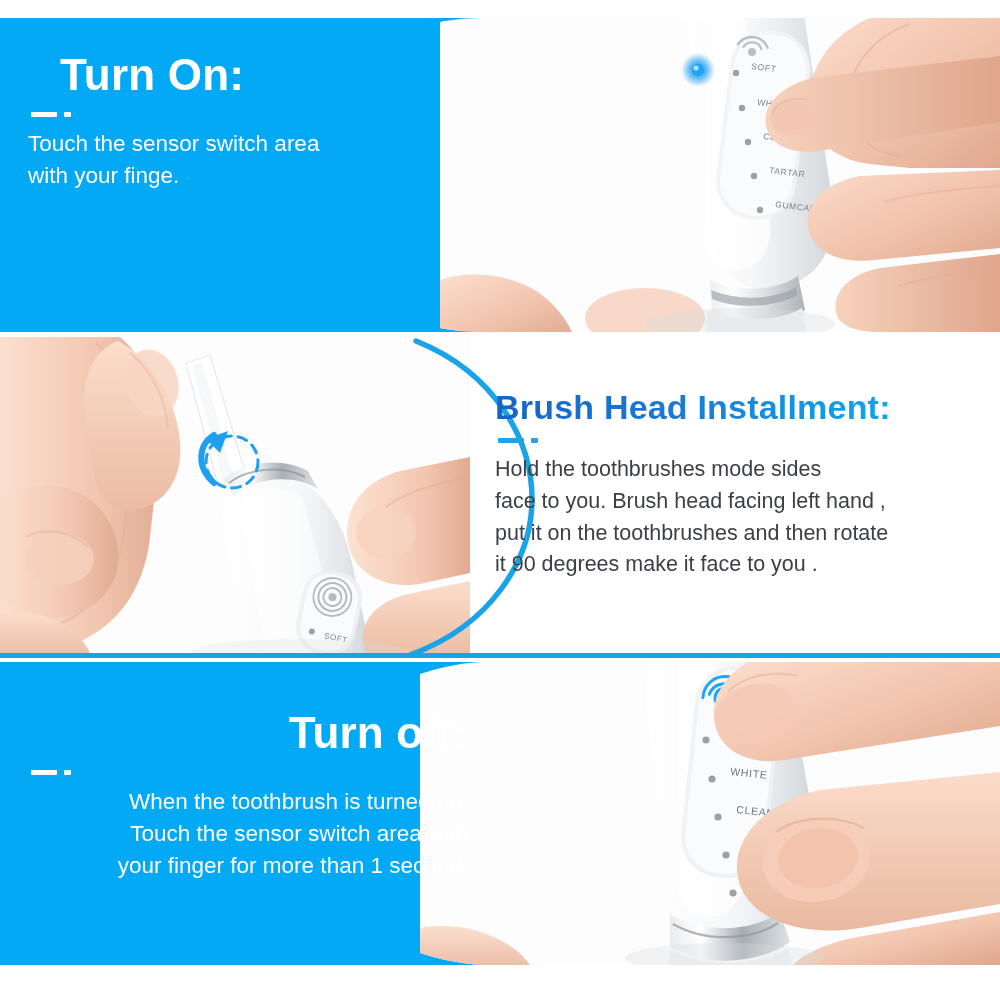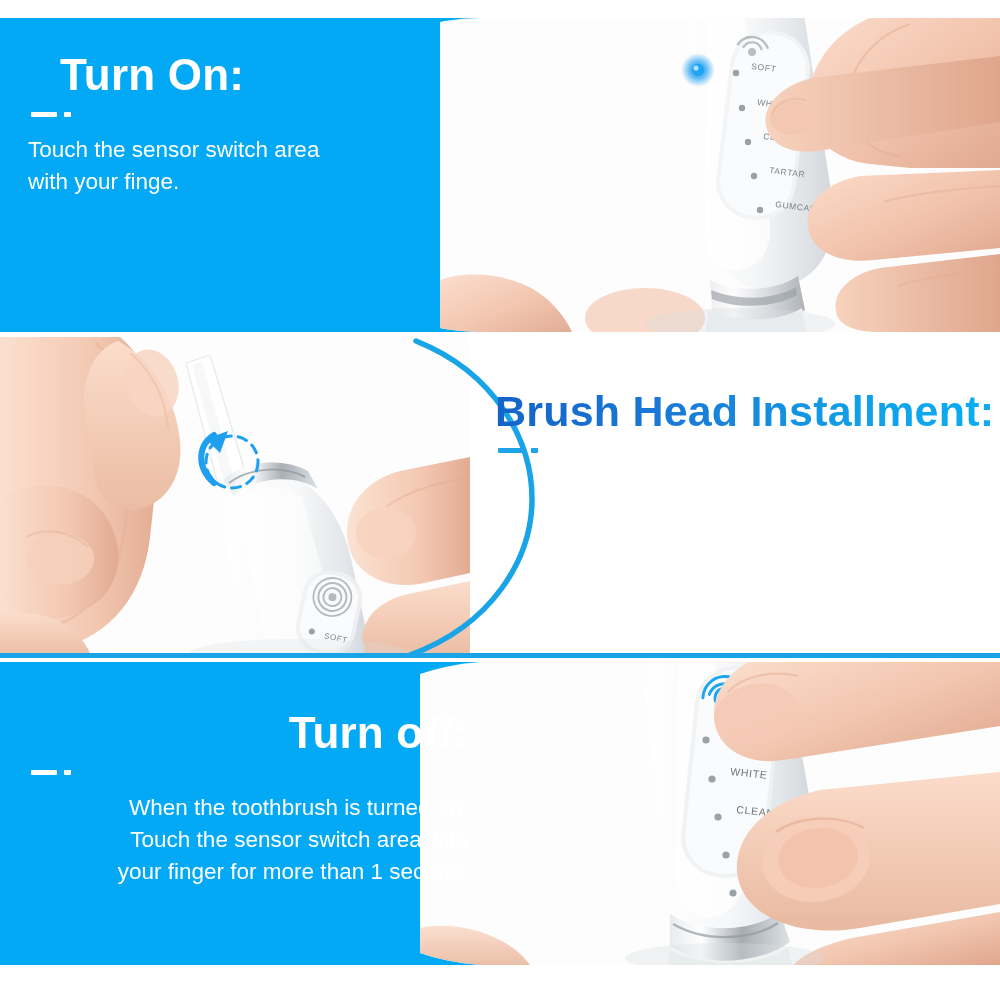--- a/index.html
+++ b/index.html
@@ -25,36 +25,36 @@
 
   .headline {
     font-size:44px;
     font-weight:700;
     letter-spacing:0.2px;
     line-height:1.06;
     white-space:nowrap;
   }
   .headline-white { color:#ffffff;margin-left:32px; }
   .headline-grad {
-    font-size:43px;
+    font-size:34px;
     background-image:linear-gradient(90deg,#1464C8 0%,#1B79D6 35%,#0FA0E8 72%,#0AAEF2 100%);
     -webkit-background-clip:text;
     background-clip:text;
     color:transparent;
     -webkit-text-fill-color:transparent;
   }
 
   
   .rule { display:flex; align-items:center; gap:7px; margin:13px 0 0 3px; }
   .rule .dash { display:block; width:26px; height:5px; border-radius:1px; }
   .rule .dot  { display:block; width:7px;  height:5px; border-radius:1px; }
   .rule-white .dash, .rule-white .dot { background:#ffffff; }
   .rule-blue  .dash, .rule-blue  .dot { background:#1CA3E8; }
 
-  .body-copy { font-size:22.5px; line-height:1.44; margin-top:17px; }
+  .body-copy { font-size:22.5px; line-height:1.44; margin-top:11px; }
   .body-white { color:#ffffff; }
   .body-dark  { color:#3C4045; font-size:21.5px; line-height:1.48; }
 
   
   .photo { position:absolute; overflow:hidden; }
   #p1photo { left:440px; top:0;   width:560px; height:314px; }
   #p3photo { left:420px; top:0;   width:580px; height:303px; }
   #p2photo { left:0;     top:0;   width:470px; height:321px; }
 
   .photo svg, .arcwrap svg { display:block; }
@@ -273,20 +273,24 @@
         <path d="M116,4 C196,36 232,104 232,162 C232,222 192,288 110,318" fill="none" stroke="#19A4E8" stroke-width="5.5" stroke-linecap="round"></path>
       </svg>
     </div>
 
     <div class="textblock" id="p2text">
       <h2 class="headline headline-grad">Brush Head Installment:</h2>
       <div class="rule rule-blue">
         <span class="dash"></span>
         <span class="dot"></span>
       </div>
+      <p class="body-copy body-dark" style="white-space:pre-line">Hold the toothbrushes mode sides
+face to you. Brush head facing left hand ,
+put it on the toothbrushes and then rotate
+it 90 degrees make it face to you .</p>
     </div>
 
     <div id="p2bottom"></div>
   </section>
 
   <section class="panel panel-blue" id="panel3">
 
     <div class="photo" id="p3photo">
       <svg width="580" height="303" viewBox="0 0 580 303" aria-hidden="true">
         <defs>

